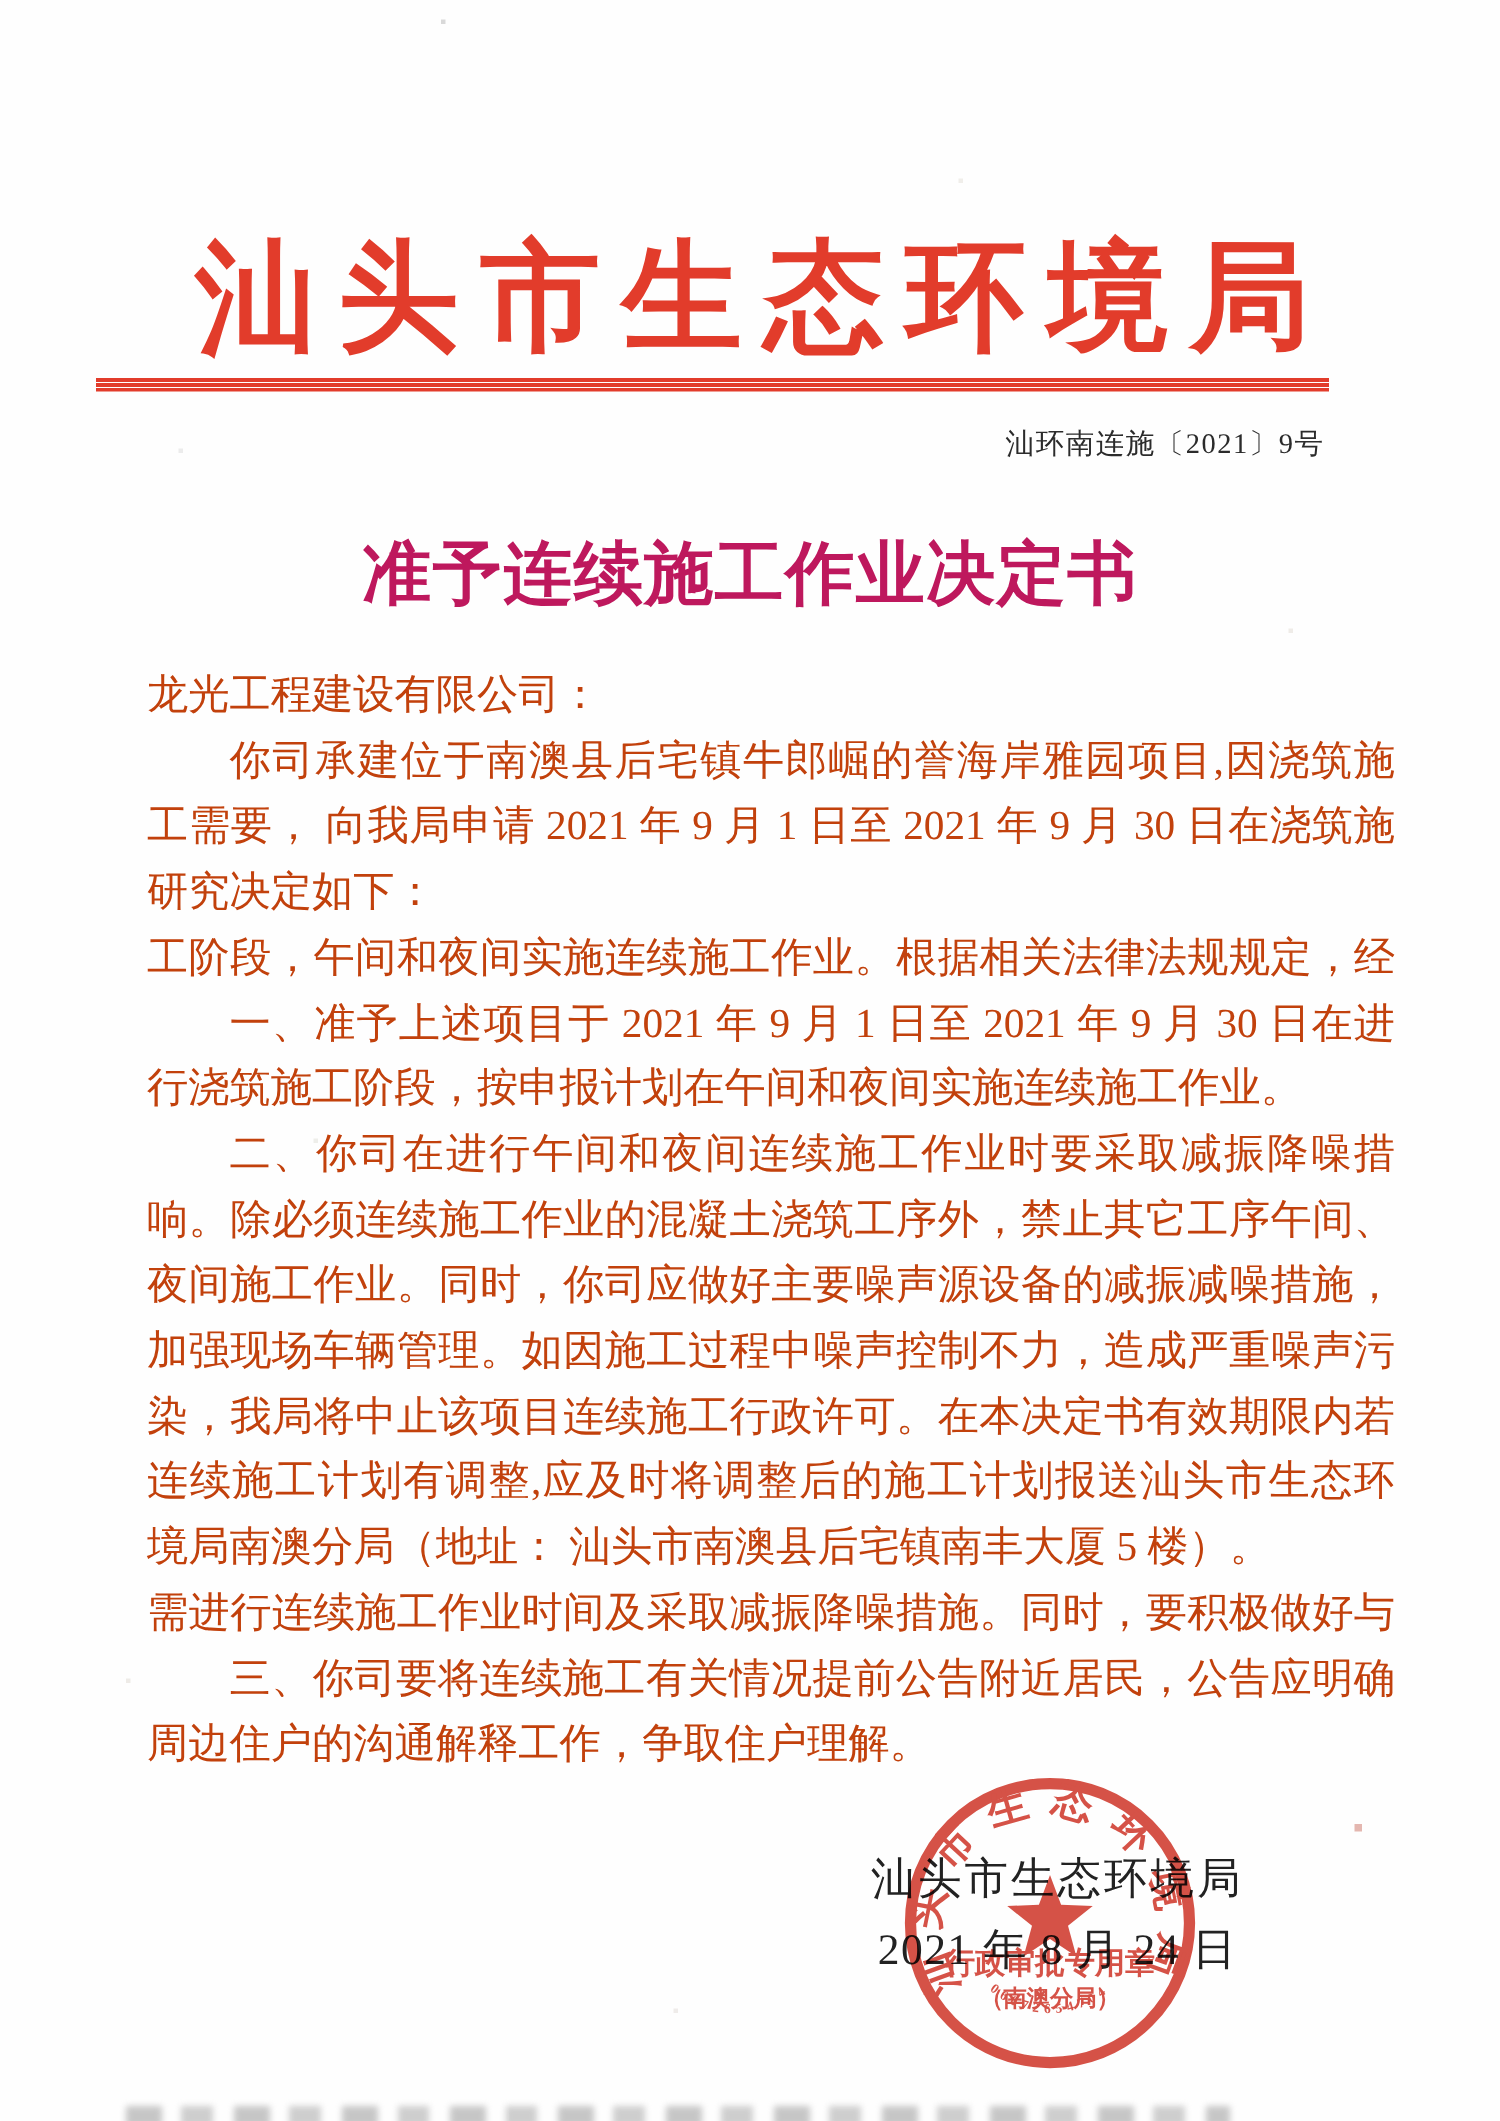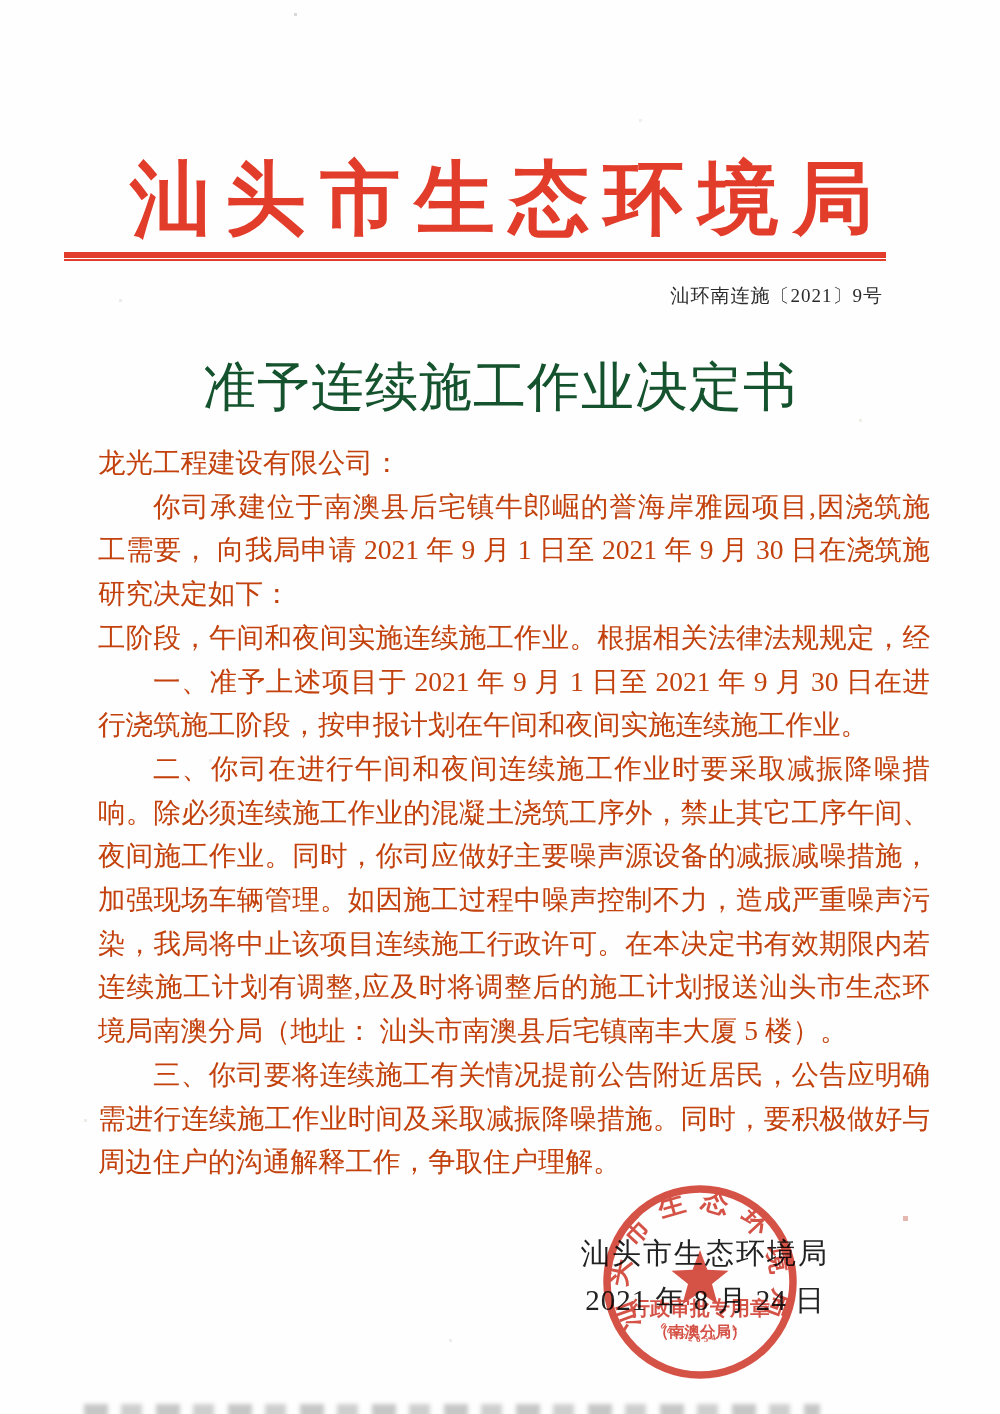--- a/index.html
+++ b/index.html
@@ -40,22 +40,22 @@
       #e23c2b 3.4px, #e23c2b 6.2px,
       #ffffff 6.2px, #ffffff 6.9px,
       #e23c2b 6.9px, #e23c2b 9px);
   }
   .doc-number{
     position:absolute; top:283px; right:117px;
     font-size:19px; letter-spacing:1px; white-space:nowrap;
   }
   .doc-title{
     position:absolute; top:352px; left:0; width:1000px;
-    text-align:center; font-size:53px; font-weight:normal;
-    letter-spacing:1px; color:#14532d;
+    text-align:center; font-size:46px; font-weight:bold;
+    letter-spacing:1px; color:#be185d;
   }
 
   .body-text{
     position:absolute; top:441px; left:98px; width:832px;
     font-size:27.5px; line-height:43.7px; color:#c2410c;
   }
   .bline{ white-space:nowrap; }
   .bline.just{ white-space:normal; text-align:justify; text-align-last:justify; }
   .bline.ind{ padding-left:55px; }
 
@@ -104,22 +104,22 @@
       <div class="bline just">工阶段，午间和夜间实施连续施工作业。根据相关法律法规规定，经</div>
       <div class="bline just ind">一、准予上述项目于 2021 年 9 月 1 日至 2021 年 9 月 30 日在进</div>
       <div class="bline">行浇筑施工阶段，按申报计划在午间和夜间实施连续施工作业。</div>
       <div class="bline just ind">二、你司在进行午间和夜间连续施工作业时要采取减振降噪措</div>
       <div class="bline just">响。除必须连续施工作业的混凝土浇筑工序外，禁止其它工序午间、</div>
       <div class="bline just">夜间施工作业。同时，你司应做好主要噪声源设备的减振减噪措施，</div>
       <div class="bline just">加强现场车辆管理。如因施工过程中噪声控制不力，造成严重噪声污</div>
       <div class="bline just">染，我局将中止该项目连续施工行政许可。在本决定书有效期限内若</div>
       <div class="bline just">连续施工计划有调整,应及时将调整后的施工计划报送汕头市生态环</div>
       <div class="bline">境局南澳分局（地址： 汕头市南澳县后宅镇南丰大厦 5 楼）。</div>
+      <div class="bline just">需进行连续施工作业时间及采取减振降噪措施。同时，要积极做好与</div>
       <div class="bline just ind">三、你司要将连续施工有关情况提前公告附近居民，公告应明确</div>
-      <div class="bline just">需进行连续施工作业时间及采取减振降噪措施。同时，要积极做好与</div>
       <div class="bline">周边住户的沟通解释工作，争取住户理解。</div>
     </div>
 
   <div class="signature-block">
     <div class="org">汕头市生态环境局</div>
     <div class="date">2021 年 8 月 24 日</div>
   </div>
 
   <svg class="seal" viewBox="0 0 210 210" xmlns="http://www.w3.org/2000/svg">
     <defs>

